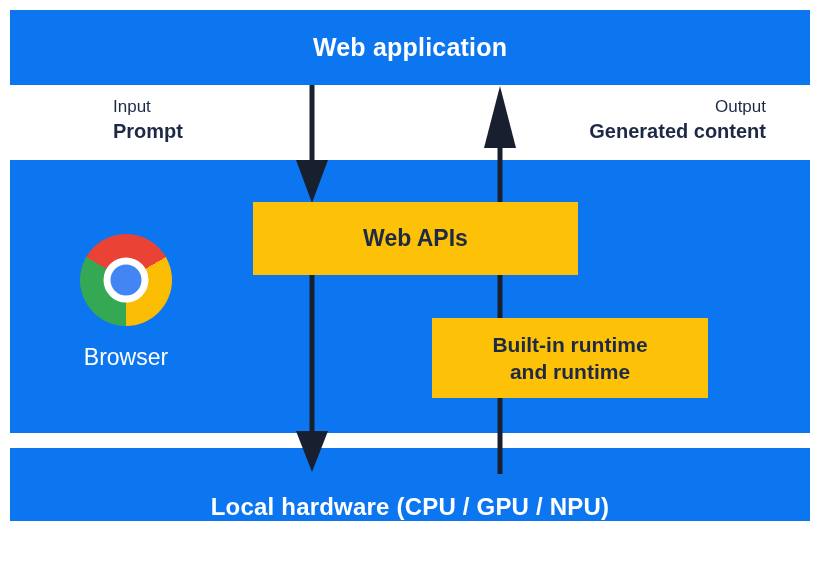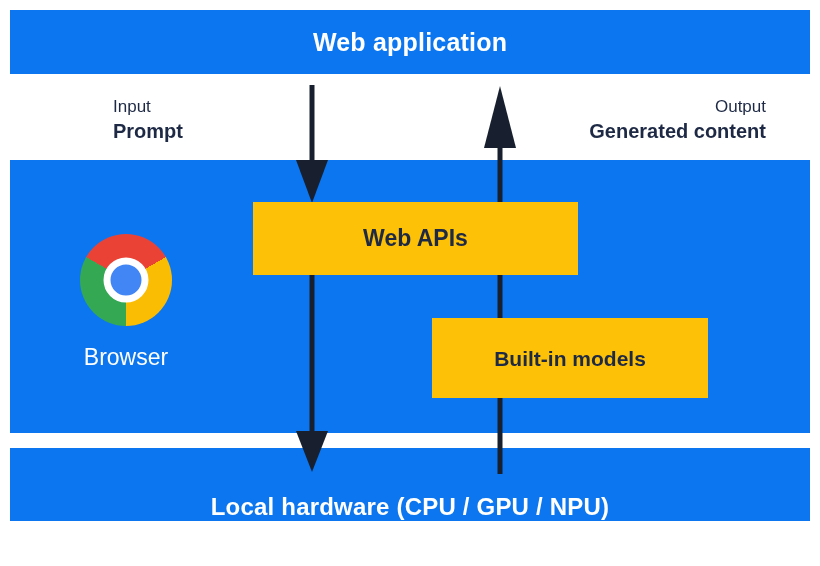--- a/index.html
+++ b/index.html
@@ -18,21 +18,21 @@
   html,body{background:#fff;}
   body{font-family:"Liberation Sans", sans-serif;}
   .canvas{
     position:relative;width:820px;height:566px;background:var(--background);
     overflow:hidden;
   }
   .bar{
     position:absolute;left:10px;width:800px;background:var(--section-blue);
     z-index:1;
   }
-  .top-bar{top:10px;height:64px;display:flex;align-items:center;justify-content:center;}
+  .top-bar{top:10px;height:75px;display:flex;align-items:center;justify-content:center;}
   .middle-bar{top:160px;height:273px;}
   .bottom-bar{top:448px;height:73px;display:flex;align-items:flex-end;justify-content:center;}
   .bar-title{
     color:var(--text-white);font-size:25px;font-weight:700;letter-spacing:.2px;
   }
   .bottom-bar .bar-title{font-size:24px;}
   .flow-label{position:absolute;top:96px;z-index:4;color:var(--text-dark);}
   .flow-label .kicker{display:block;font-size:17px;font-weight:400;line-height:22px;}
   .flow-label .strong{display:block;font-size:20px;font-weight:700;line-height:26px;}
   .flow-left{left:113px;text-align:left;}
@@ -100,20 +100,21 @@
 
   <div class="chrome-logo">
     <div class="chrome-hub"></div>
   </div>
   <div class="browser-label">Browser</div>
 
   <div class="yellow-box web-apis-box">
     <span>Web APIs</span>
   </div>
   <div class="yellow-box builtin-box">
-    <span>Built-in models</span>
+    <span>Built-in runtime</span>
+    <span>and runtime</span>
   </div>
 
   <div class="bar bottom-bar">
     <span class="bar-title">Local hardware (CPU / GPU / NPU)</span>
   </div>
 
 </div>
 
 </body></html>

